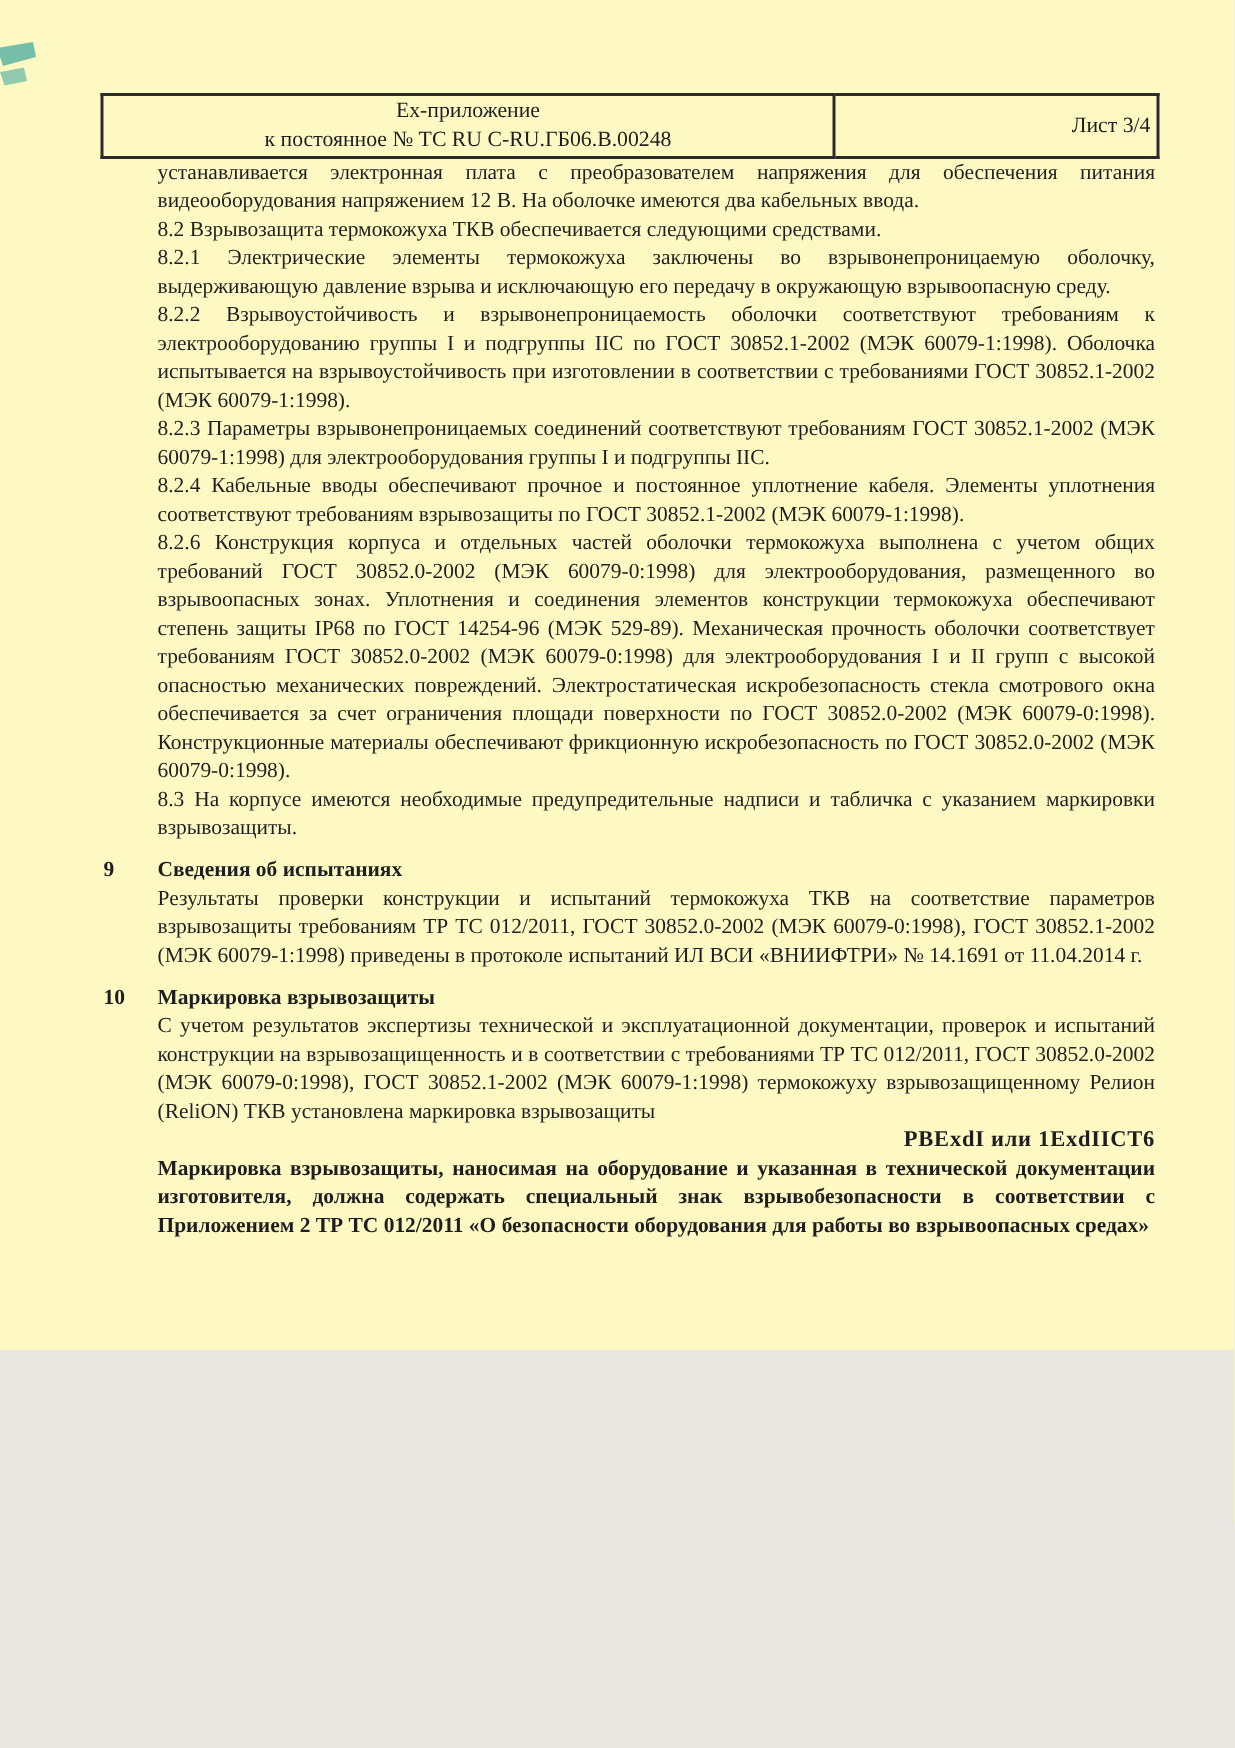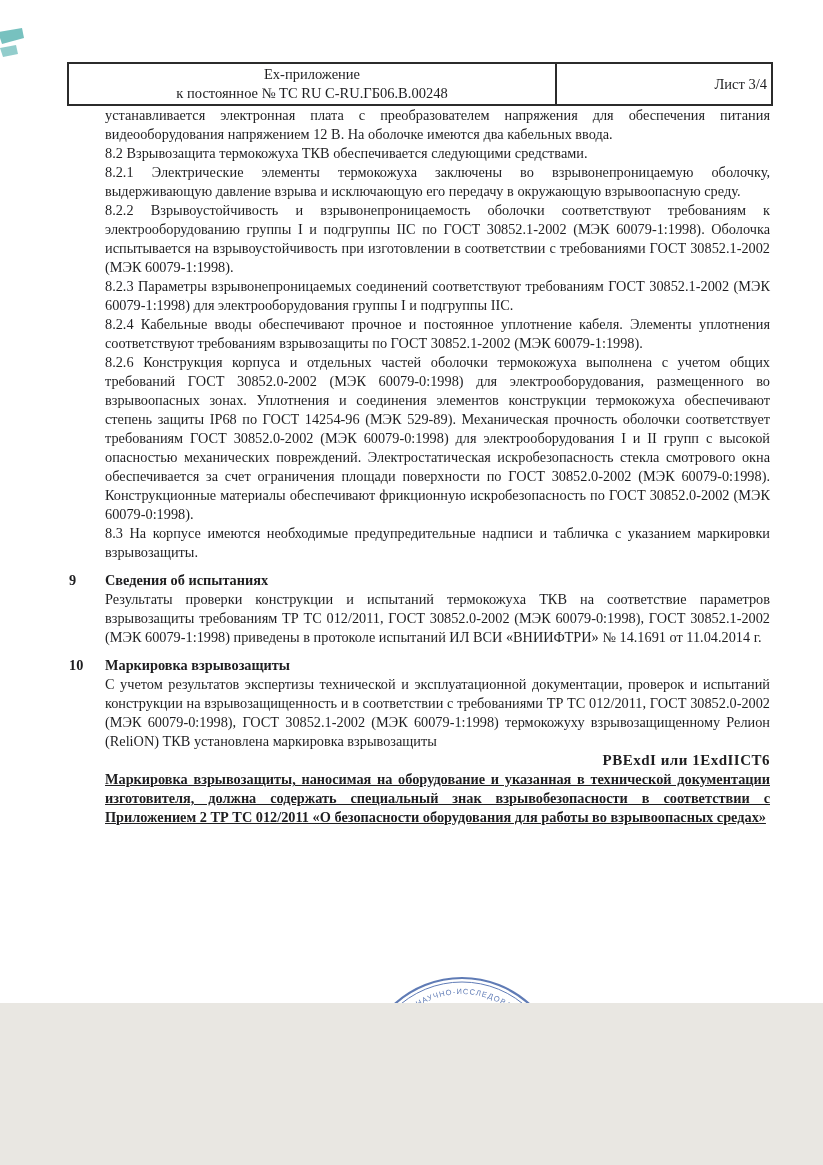--- a/index.html
+++ b/index.html
@@ -1,20 +1,20 @@
 <!DOCTYPE html>
 <html><head>
 <meta charset="utf-8">
 <style>
   html,body{margin:0;padding:0;background:#e9e7e2;}
   .page{
     position:relative;
-    width:823px;height:1003px;
+    width:823px;height:900px;
     margin:0 auto;
-    background:#ffffff;
+    background:#fef9c3;
     font-family:"Liberation Serif", serif;
     color:#1e1e20;
     overflow:hidden;
   }
   
   .hdr{
     position:absolute;left:67px;top:62px;width:688px;
     border:2px solid #2b2b2b;border-collapse:collapse;
     table-layout:fixed;
   }
@@ -34,21 +34,21 @@
     text-align:justify;
   }
   .content p{margin:0;}
   .section{margin-top:9px;position:relative;}
   .sec-head{font-weight:bold;position:relative;}
   .sec-num{position:absolute;left:-36px;top:0;font-weight:bold;}
   .marking{
     text-align:right;font-weight:bold;
     margin:10px 0 9px 0;font-size:15px;letter-spacing:.5px;
   }
-  .bold-note{font-weight:bold;margin-top:9px;text-decoration:underline;}
+  .bold-note{font-weight:bold;margin-top:9px;}
 
   
   .signatures{position:absolute;left:337px;top:1086px;width:440px;}
   .sig-row{display:flex;align-items:flex-end;font-size:14.3px;margin-bottom:22px;}
   .sig-role{white-space:nowrap;padding-right:14px;}
   .sig-line{flex:1;border-bottom:1.3px solid #2b2b2b;height:15px;min-width:70px;}
   .sig-name{white-space:nowrap;padding-left:12px;}
 
   
   .round-stamp{position:absolute;left:356px;top:972px;width:212px;height:212px;opacity:.82;}

